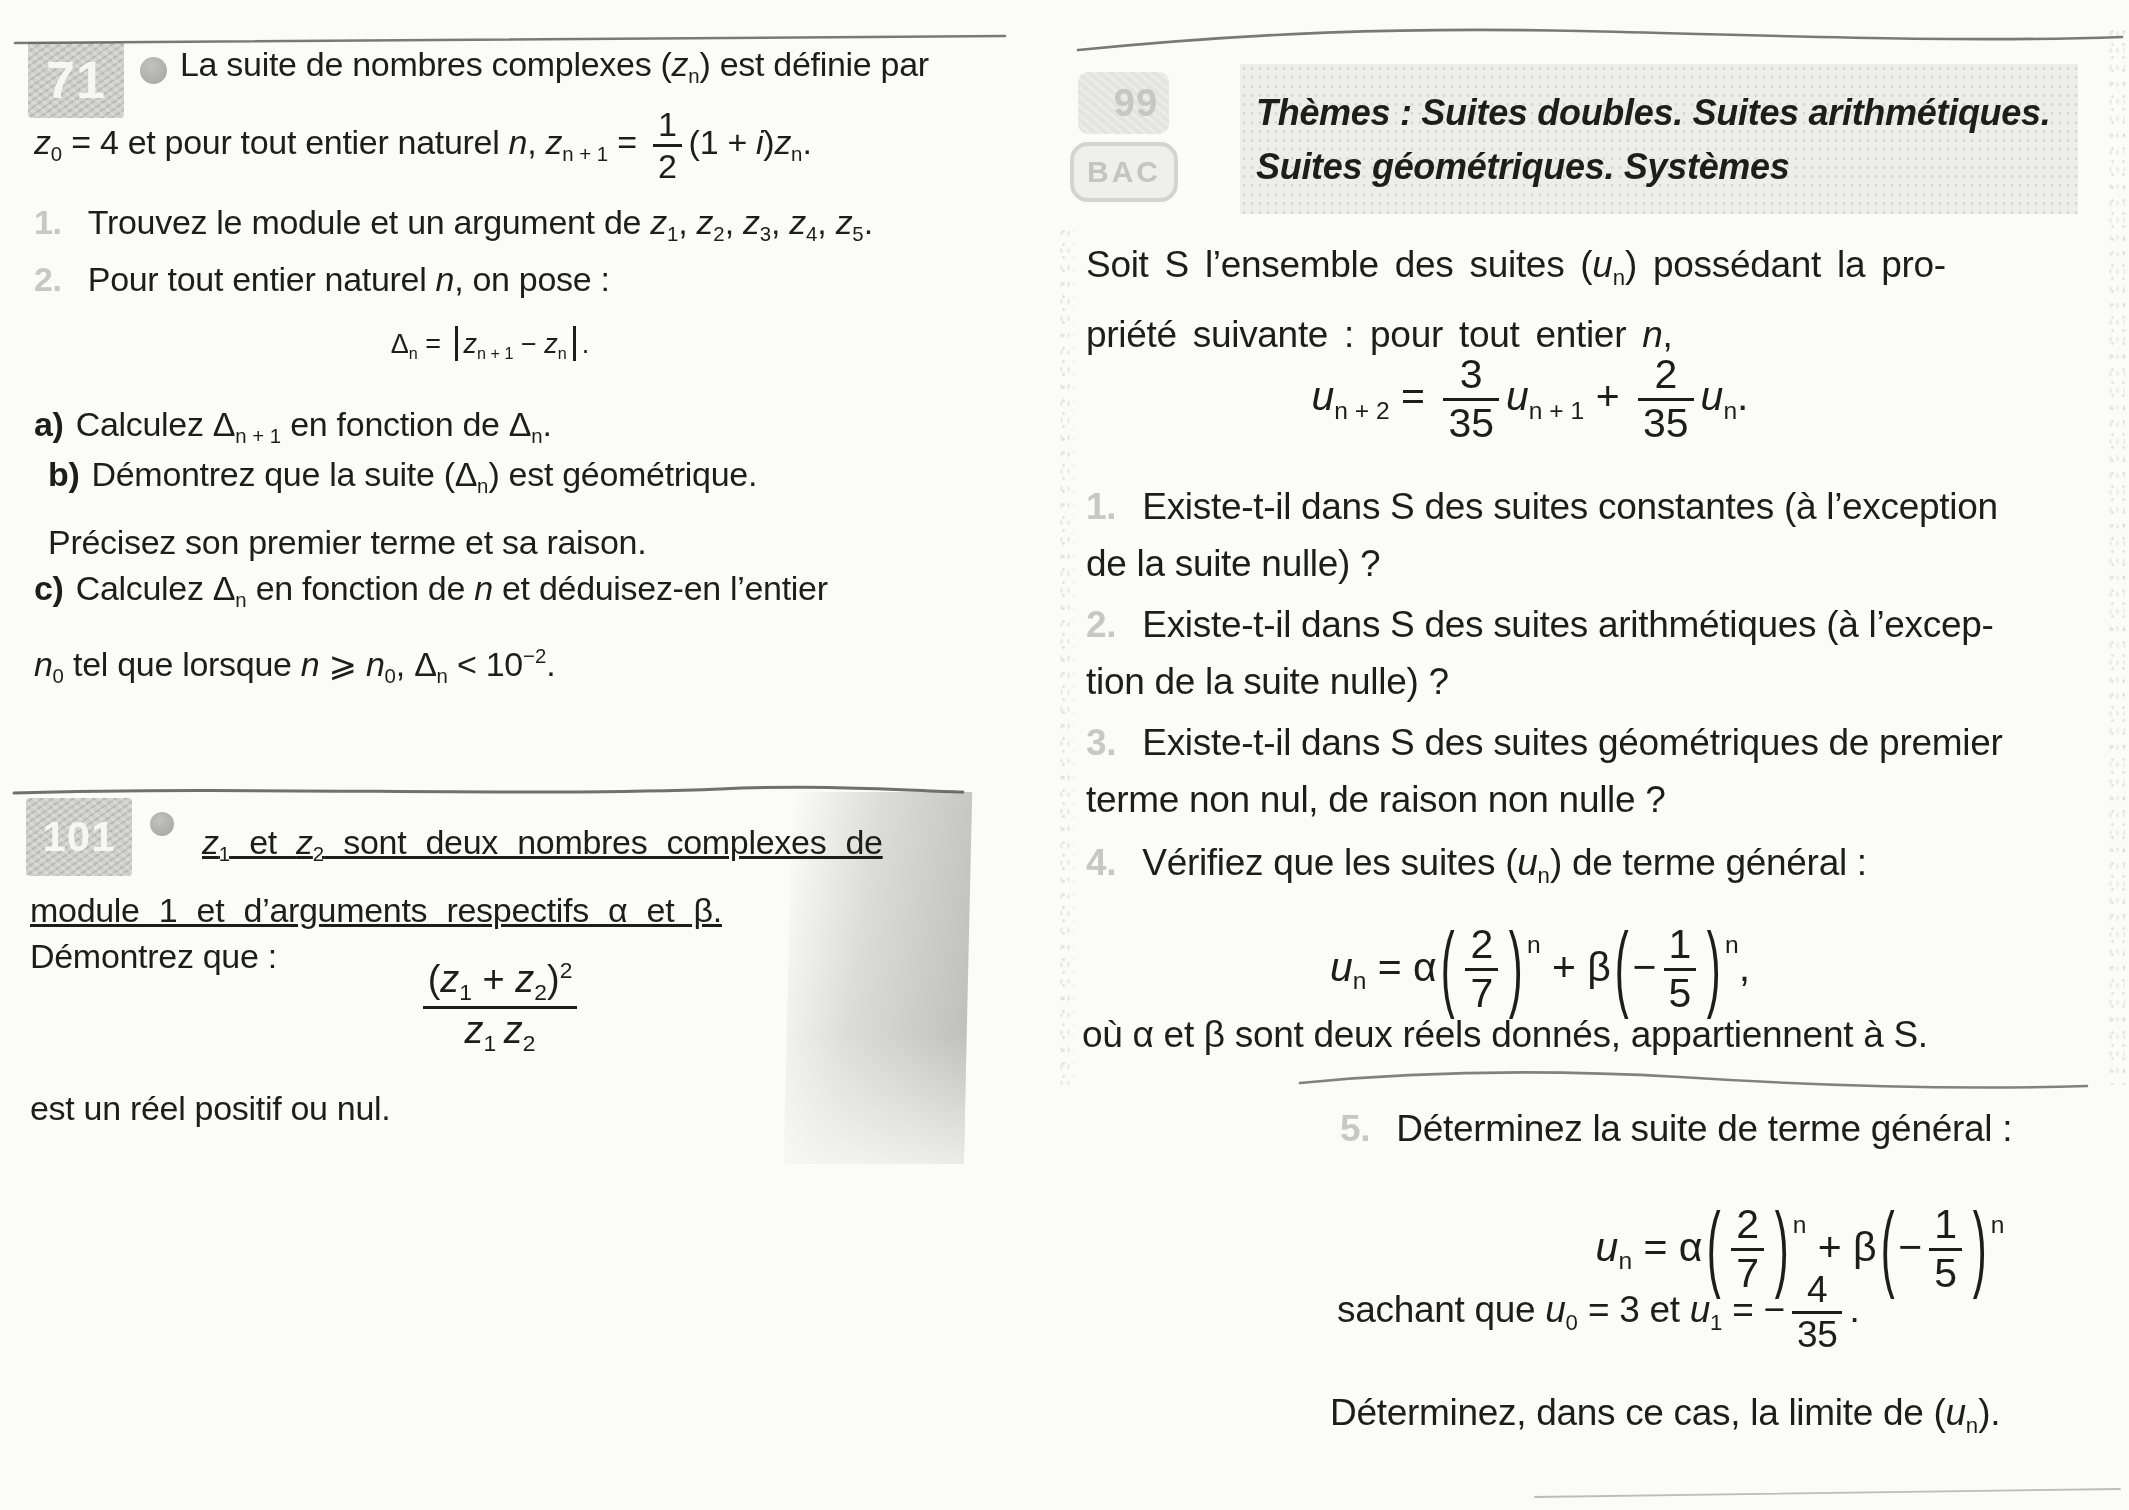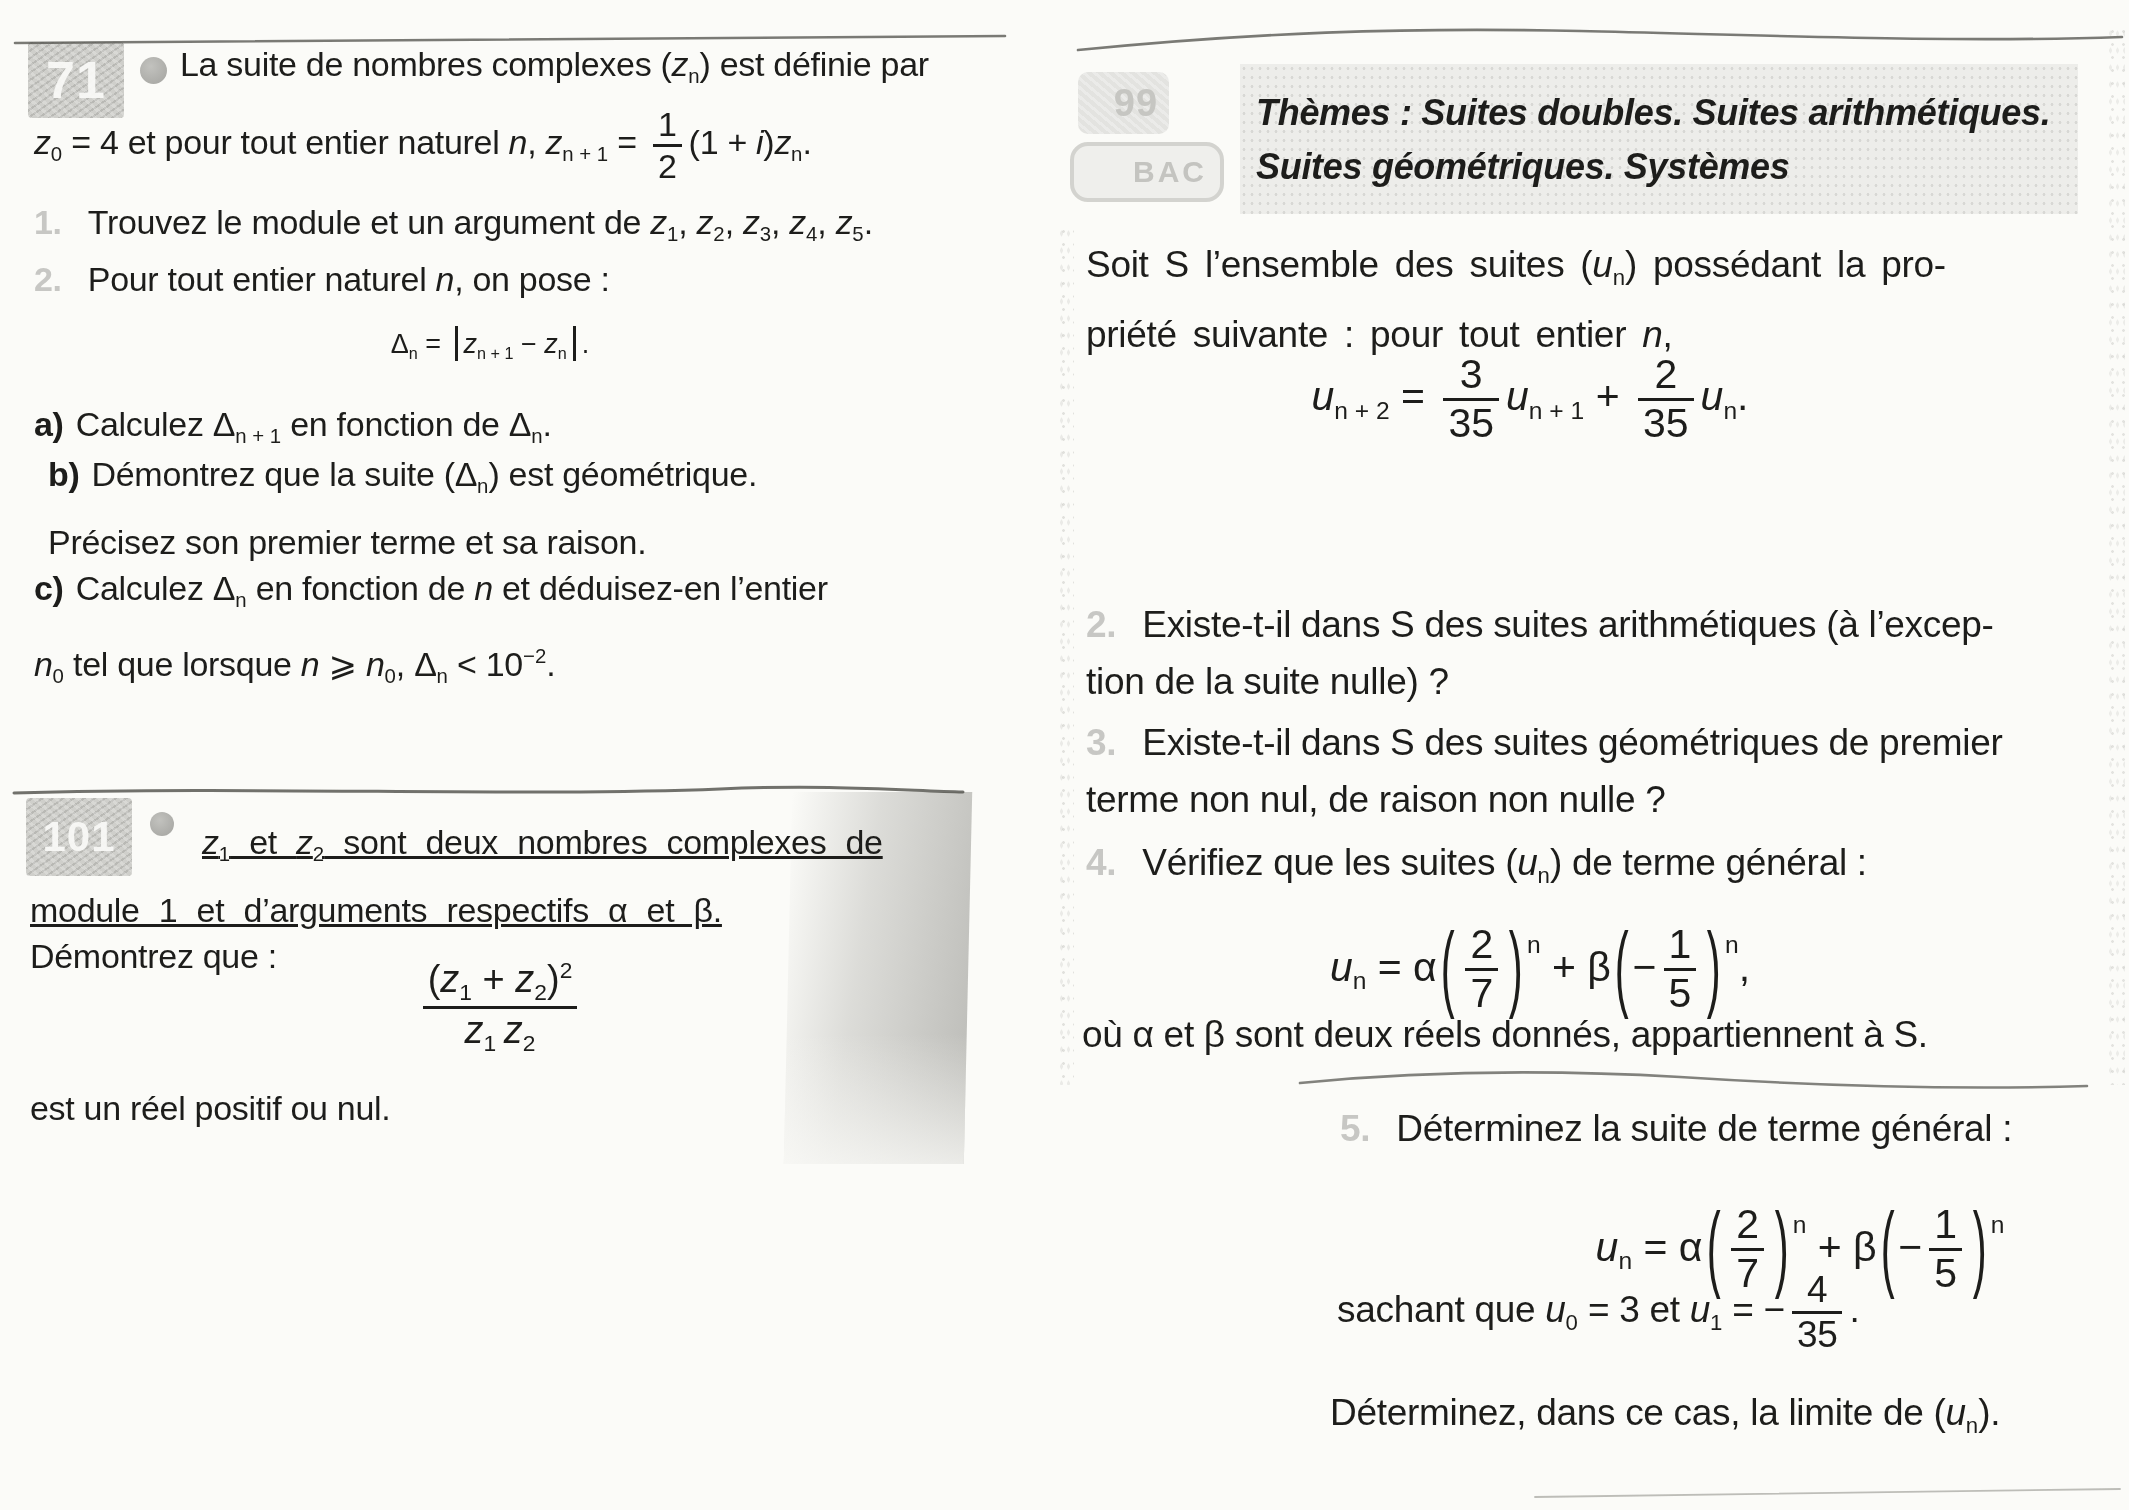--- a/index.html
+++ b/index.html
@@ -30,21 +30,21 @@
   .badge{position:absolute;display:flex;align-items:center;justify-content:center;font-weight:700;z-index:2;}
   .badge-grey{
     background:var(--badge-grey,#cfcfcb);color:rgba(250,250,247,.92);border-radius:4px;letter-spacing:1px;
     background-image:repeating-linear-gradient(40deg,rgba(255,255,255,.20) 0 3px,transparent 3px 7px),
                      repeating-linear-gradient(-35deg,rgba(95,95,90,.20) 0 2px,transparent 2px 6px);
   }
   .badge-99{
     background:#e3e3e0;color:#c6c6c2;border-radius:10px;letter-spacing:1px;
     background-image:repeating-linear-gradient(40deg,rgba(255,255,255,.3) 0 3px,transparent 3px 7px);
   }
-  .badge-bac{background:#efefec;color:#c4c4c0;border:4px solid #d3d3cf;border-radius:18px;letter-spacing:3px;padding-left:46px;}
+  .badge-bac{background:#efefec;color:#c4c4c0;border:4px solid #d3d3cf;border-radius:18px;letter-spacing:3px;}
   .bullet{position:absolute;border-radius:50%;background:radial-gradient(circle at 40% 35%,#b4b4b0,#8d8d89);opacity:.8;z-index:2;}
   
   .themes{
     position:absolute;z-index:2;
     background:var(--themes-bg,#ededea);
     background-image:radial-gradient(rgba(198,198,194,.55) 1.2px,transparent 1.7px);
     background-size:8px 9px;
     font-style:italic;font-weight:700;font-size:36px;line-height:54px;
     padding:22px 10px 20px 16px;letter-spacing:-0.3px;
   }
@@ -125,20 +125,23 @@
 
   <div class="themes" style="left:1240px;top:64px;width:812px;">
     <div><span>Thèmes :</span>&nbsp;<span>Suites doubles. Suites arithmétiques.</span></div>
     <div>Suites géométriques. Systèmes</div>
   </div>
 
   <div class="blk t37" style="left:1086px;top:236px;width:985px;word-spacing:6px;"><span class="mt">Soit S l’ensemble des suites (</span><span class="mi">u</span><span class="msub">n</span><span class="mt">) possédant la pro-</span><br><span class="mt">priété suivante : pour tout entier </span><span class="mi">n</span><span class="mt">,</span></div>
 
   <div class="blk center" style="left:1130px;top:352px;width:800px;font-size:41px;line-height:86px;"><span class="mi">u</span><span class="msub">n + 2</span><span class="mt"> = </span><span class="mfrac"><span class="mnum"><span class="mt">3</span></span><span class="mden"><span class="mt">35</span></span></span><span class="mi">u</span><span class="msub">n + 1</span><span class="mt"> + </span><span class="mfrac"><span class="mnum"><span class="mt">2</span></span><span class="mden"><span class="mt">35</span></span></span><span class="mi">u</span><span class="msub">n</span><span class="mt">.</span></div>
 
+  <div class="blk t37" style="left:1086px;top:478px;width:1000px;">
+    <span class="qnum">1.</span><span><span class="mt">Existe-t-il dans S des suites constantes (à l’exception</span><br><span class="mt">de la suite nulle) ?</span></span>
+  </div>
 
   <div class="blk t37" style="left:1086px;top:596px;width:1000px;">
     <span class="qnum">2.</span><span><span class="mt">Existe-t-il dans S des suites arithmétiques (à l’excep-</span><br><span class="mt">tion de la suite nulle) ?</span></span>
   </div>
 
   <div class="blk t37" style="left:1086px;top:714px;width:1000px;">
     <span class="qnum">3.</span><span><span class="mt">Existe-t-il dans S des suites géométriques de premier</span><br><span class="mt">terme non nul, de raison non nulle ?</span></span>
   </div>
 
   <div class="blk t37" style="left:1086px;top:834px;width:1000px;">

